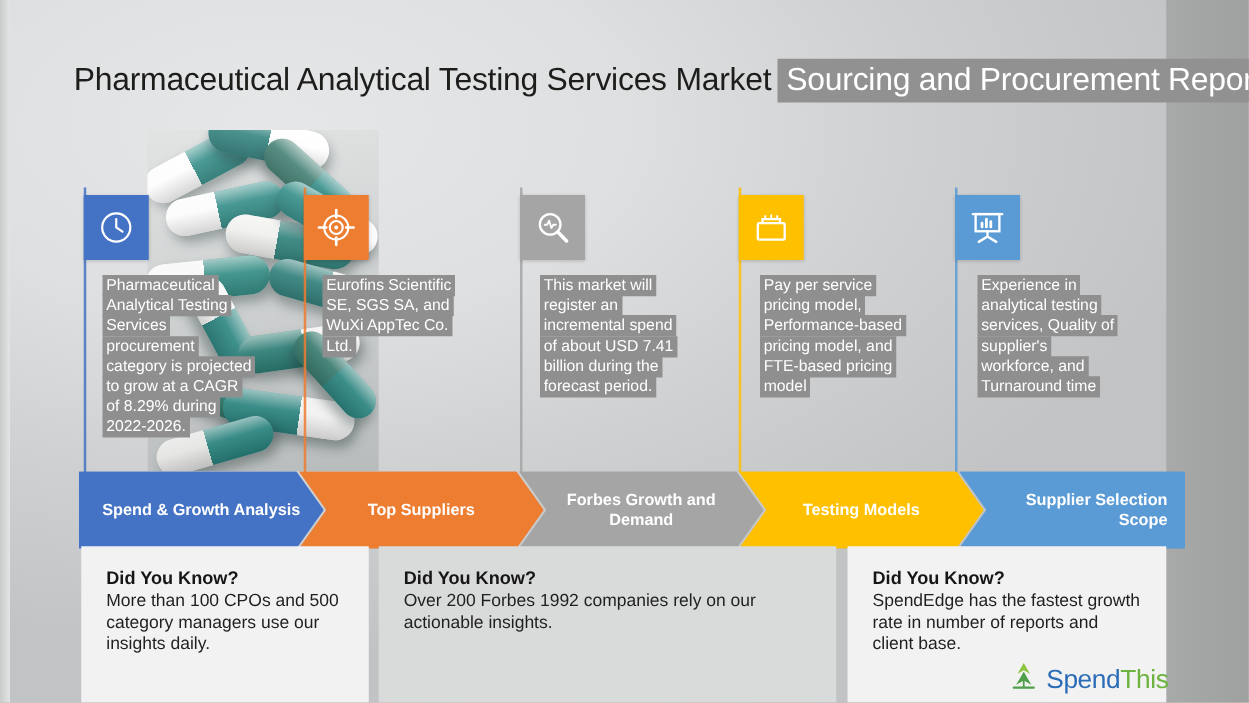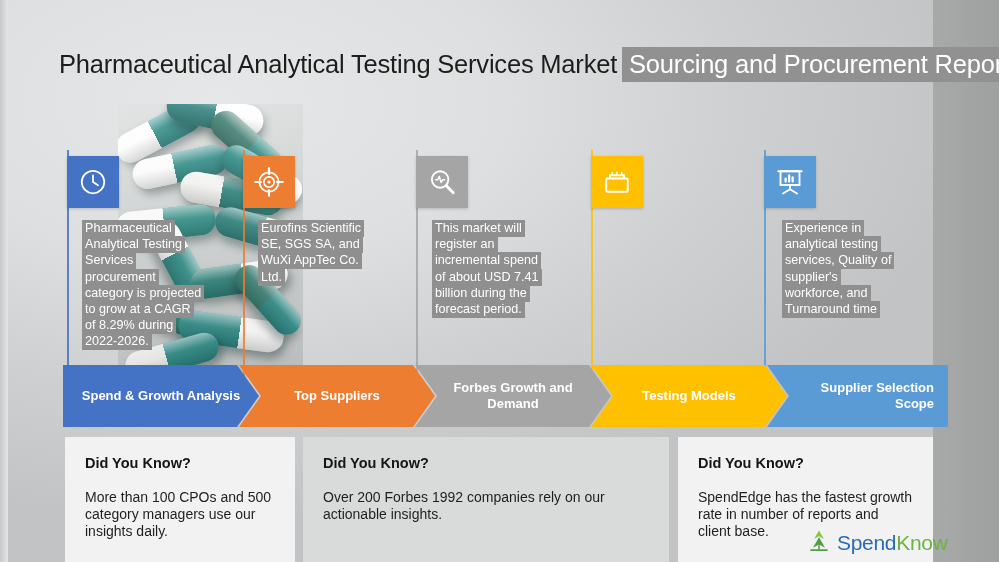--- a/index.html
+++ b/index.html
@@ -71,40 +71,40 @@
     position:absolute;top:220px;width:auto;
     font-size:12.6px;line-height:16.2px;color:#ffffff;
   }
   .coltext span{
     background:#8f8f8f;
     box-decoration-break:clone;-webkit-box-decoration-break:clone;
     padding:1px 3px 2px 3px;
   }
 
   
-  .band{position:absolute;left:63px;top:365px;width:885px;height:62px;}
+  .band{position:absolute;left:63px;top:377px;width:885px;height:62px;}
   .chev{
     position:absolute;top:0;height:62px;
     display:flex;align-items:center;justify-content:center;
     color:#ffffff;font-weight:bold;font-size:13px;line-height:16px;
     text-align:center;
     filter:drop-shadow(2px 2px 2px rgba(0,0,0,.22));
   }
   .chev.first{clip-path:polygon(0 0, calc(100% - 22px) 0, 100% 50%, calc(100% - 22px) 100%, 0 100%);}
   .chev.mid{clip-path:polygon(0 0, calc(100% - 22px) 0, 100% 50%, calc(100% - 22px) 100%, 0 100%, 22px 50%);}
   .chev.last{clip-path:polygon(0 0, 100% 0, 100% 100%, 0 100%, 22px 50%);text-align:right;}
   .chev span{padding:0 14px;}
 
   
   .card{
     position:absolute;bottom:0;top:437px;
     padding:18px 20px 0 20px;box-sizing:border-box;
   }
   .card h3{
-    margin:0 0 18px 0;font-size:14.5px;color:#161616;font-weight:bold;
+    margin:0 0 1px 0;font-size:14.5px;color:#161616;font-weight:bold;
   }
   .card p{margin:0;font-size:14px;line-height:17px;color:#1f1f1f;}
   .card.c1{background:#f2f2f2;}
   .card.c2{background:#d9dada;}
   .card.c3{background:#f2f2f2;}
 
   
   .logo{position:absolute;left:806px;top:528px;display:flex;align-items:center;gap:5px;}
   .logo .wordmark{font-size:21px;letter-spacing:-0.3px;}
   .logo .w1{color:#2b6cb7;}
@@ -226,20 +226,23 @@
 
   <div class="coltext" style="left:82px;width:122px;">
     <span>Pharmaceutical Analytical Testing Services procurement category is projected to grow at a CAGR of 8.29% during 2022-2026.</span>
   </div>
   <div class="coltext" style="left:258px;width:118px;">
     <span>Eurofins Scientific SE, SGS SA, and WuXi AppTec Co. Ltd.</span>
   </div>
   <div class="coltext" style="left:432px;width:114px;">
     <span>This market will register an incremental spend of about USD 7.41 billion during the forecast period.</span>
   </div>
+  <div class="coltext" style="left:608px;width:118px;">
+    <span>Pay per service pricing model, Performance-based pricing model, and FTE-based pricing model</span>
+  </div>
   <div class="coltext" style="left:782px;width:112px;">
     <span>Experience in analytical testing services, Quality of supplier's workforce, and Turnaround time</span>
   </div>
 
   <div class="band">
     <div class="chev first" style="left:0px;width:196px;background:#4472c4;">
       <span>Spend &amp; Growth Analysis</span>
     </div>
     <div class="chev mid" style="left:176px;width:196px;background:#ed7d31;">
       <span>Top Suppliers</span>
@@ -270,16 +273,16 @@
 
   <div class="logo">
     <span>
       <svg width="26" height="26" viewBox="0 0 24 24">
         <path d="M12 2.2 16.6 10.2 12 7.6 7.4 10.2Z" fill="#8cc63f"></path>
         <path d="M12 8.6 17.6 18.2 12 15.2 6.4 18.2Z" fill="#4f9f4a"></path>
         <path d="M4.6 20.4h14.8" stroke="#4f9f4a" stroke-width="1.6" stroke-linecap="round" fill="none"></path>
         <path d="M12 9.6v11.2" stroke="#4f9f4a" stroke-width="1.3" fill="none"></path>
       </svg>
     </span>
-    <span class="wordmark"><span class="w1">Spend</span><span class="w2">Know</span></span>
+    <span class="wordmark"><span class="w1">Spend</span><span class="w2">This</span></span>
   </div>
 
 </div>
 
 </body></html>

